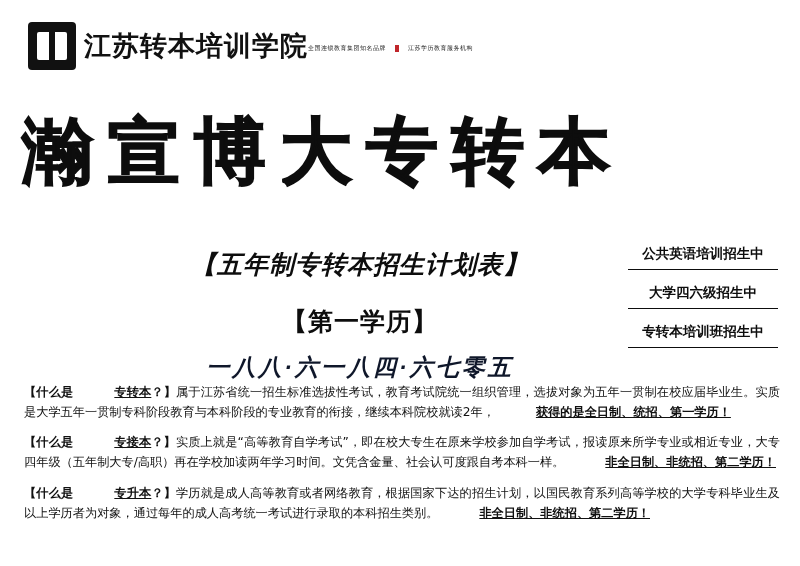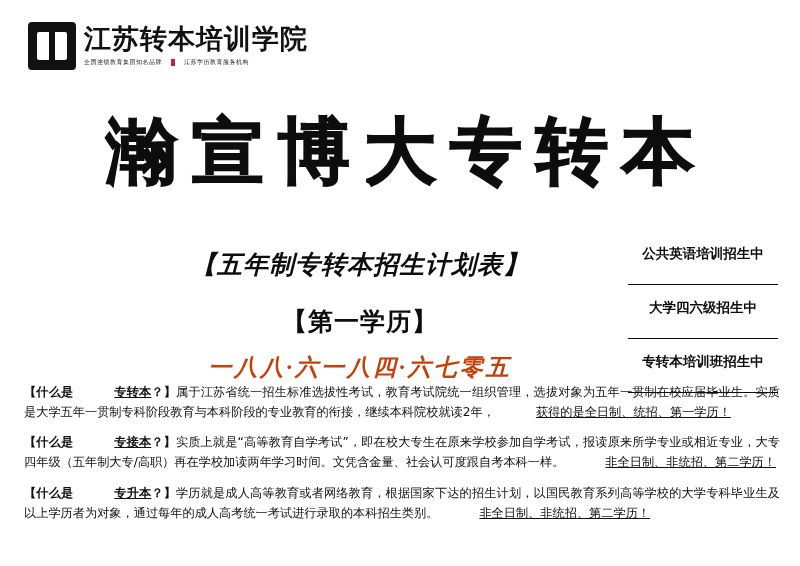--- a/index.html
+++ b/index.html
@@ -47,21 +47,21 @@
     content: "";
     position: absolute;
     left: 21px;
     top: 10px;
     width: 6px;
     height: 28px;
     background: #111111;
   }
   .logo-text-wrap {
     display: flex;
-    flex-direction: column;
+    flex-direction: row;
     justify-content: center;
   }
   .logo-title {
     font-size: 27px;
     font-weight: bold;
     letter-spacing: 1px;
     color: #111111;
     line-height: 1.05;
     font-family: "DejaVu Sans", sans-serif;
   }
@@ -80,24 +80,24 @@
     width: 4px;
     height: 7px;
     background: #c0262b;
     margin: 0 9px;
     flex: none;
   }
 
   
   .headline {
     position: absolute;
-    left: 0;
+    left: 8px;
     right: 0;
     top: 104px;
-    text-align: center;
+    text-align: left;
     font-family: "DejaVu Sans", sans-serif;
     font-weight: bold;
     font-size: 72px;
     letter-spacing: 14px;
     color: #0d0d0d;
     text-indent: 14px;
     white-space: nowrap;
     -webkit-text-stroke: 1.5px #0d0d0d;
   }
 
@@ -126,42 +126,42 @@
     font-size: 25px;
     letter-spacing: 1px;
     color: #0d0d0d;
   }
   .phone {
     position: absolute;
     left: 120px;
     top: 352px;
     width: 480px;
     text-align: center;
-    font-family: Liberation Serif, serif;
+    font-family: Liberation Sans, sans-serif;
     font-weight: bold;
     font-style: italic;
     font-size: 23px;
     letter-spacing: 3px;
-    color: #c2410c;
+    color: #0f172a;
   }
 
   
   .notices {
     position: absolute;
     right: 22px;
     top: 245px;
     width: 150px;
     text-align: center;
   }
   .notice {
     font-family: "DejaVu Sans", sans-serif;
     font-size: 13.5px;
     font-weight: bold;
     color: #0d0d0d;
-    padding-bottom: 21px;
+    padding-bottom: 6px;
     border-bottom: 1.5px solid #0d0d0d;
     margin-bottom: 14px;
     white-space: nowrap;
   }
 
   
   .paragraphs {
     position: absolute;
     left: 24px;
     right: 20px;
@@ -171,21 +171,21 @@
     font-family: "DejaVu Sans", sans-serif;
     font-size: 12.2px;
     line-height: 1.65;
     color: #111111;
     text-align: justify;
     margin-bottom: 10px;
     font-weight: bold;
   }
   .para .normal { font-weight: normal; }
   .u { text-decoration: underline; margin-left: 41px; }
-  .b { font-weight: normal; }
+  .b { font-weight: bold; }
 </style>
 </head>
 <body>
 
 <div class="logo-row">
   <div class="logo-mark"></div>
   <div class="logo-text-wrap">
     <div class="logo-title">江苏转本培训学院</div>
     <div class="logo-sub-row">
       <div class="logo-sub">全国连锁教育集团知名品牌</div>

